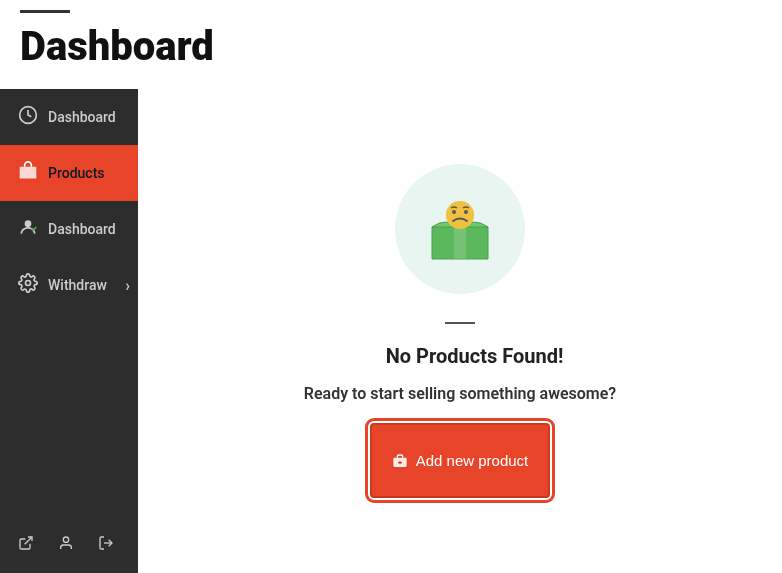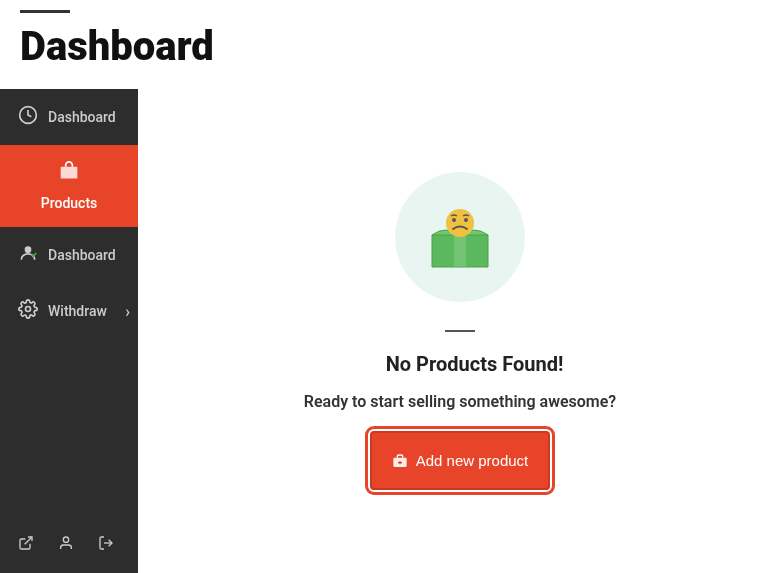--- a/index.html
+++ b/index.html
@@ -55,22 +55,21 @@
       padding: 16px 18px;
       cursor: pointer;
       color: #ccc;
       font-size: 14px;
       font-weight: 500;
       gap: 10px;
     }
 
     .sidebar-item.active {
       background: #e8442a;
-      color: #ffffff;
-      flex-direction: column;
+      color: #0f172a;
     }
 
     .sidebar-item .icon {
       font-size: 18px;
       min-width: 20px;
       text-align: center;
     }
 
     .sidebar-item.active .icon {
       color: #fff;
@@ -153,21 +152,21 @@
     }
 
     .add-product-btn {
       display: flex;
       align-items: center;
       gap: 8px;
       background: #e8442a;
       color: #fff;
       border: 2px solid #c93a20;
       border-radius: 4px;
-      padding: 19px 20px;
+      padding: 27px 20px;
       font-size: 15px;
       font-weight: 500;
       cursor: pointer;
       margin-top: 4px;
       outline: 3px solid #e8442a;
       outline-offset: 2px;
     }
 
     .divider-line {
       width: 30px;

